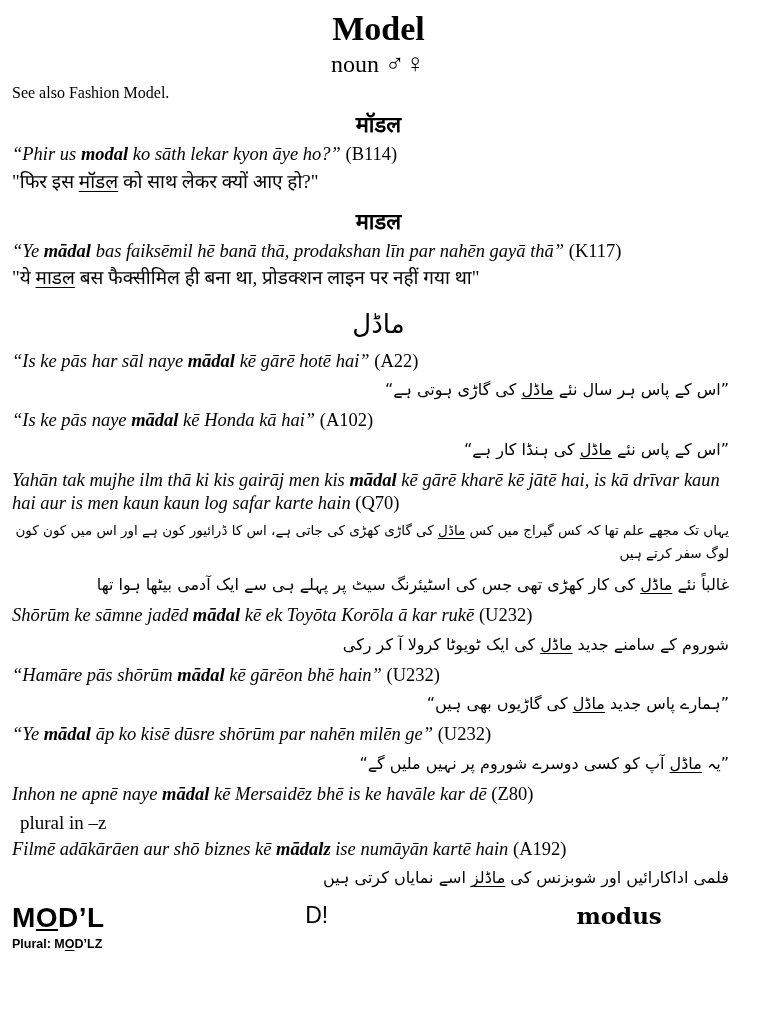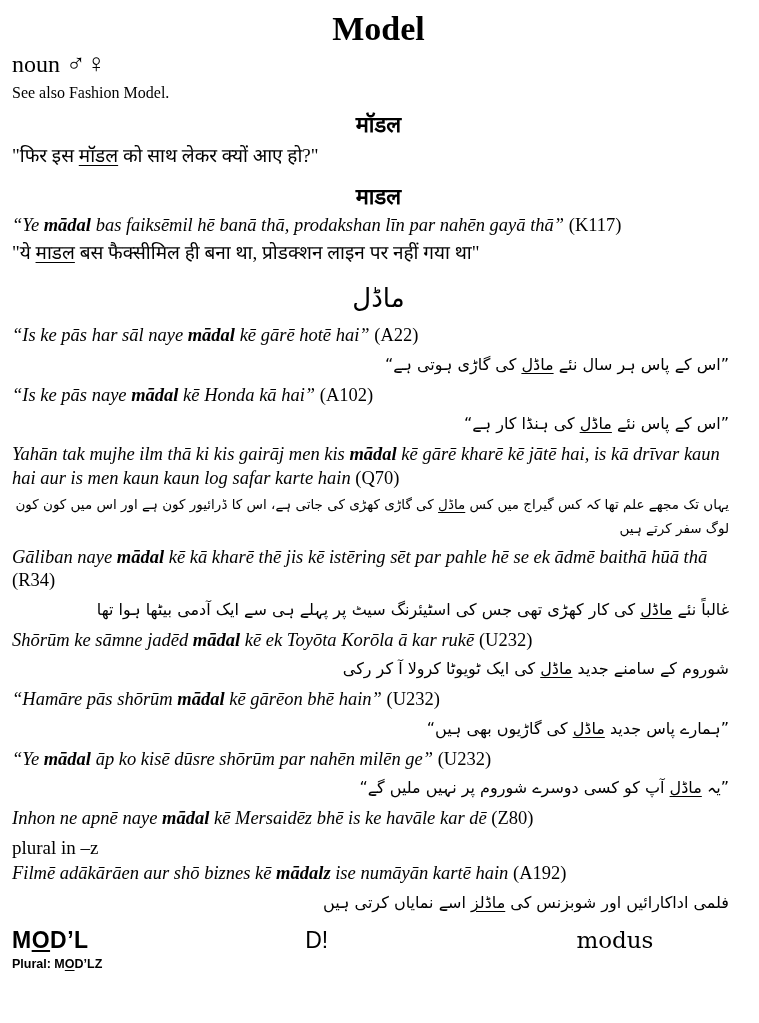--- a/index.html
+++ b/index.html
@@ -1,77 +1,77 @@
 <!DOCTYPE html>
 <html><head>
 <meta charset="utf-8">
 <style>
   * { box-sizing: border-box; }
   html, body { margin:0; padding:0; background:#ffffff; }
   body { width:759px; height:1023px; overflow:hidden; color:#000; }
   .page { padding:6px 14px 4px 12px; font-family:"Liberation Serif", serif; }
 
   .title { text-align:center; font-size:34px; font-weight:bold; margin:4px 0 0 0; line-height:1.1; }
-  .pos-line { font-size:24px; line-height:1.15; margin:2px 0 0 0;font-family:Liberation Serif, serif; }
+  .pos-line { text-align:center; font-size:24px; line-height:1.15; margin:2px 0 0 0;font-family:Liberation Serif, serif; }
   .gender { font-size:26px; letter-spacing:1px; }
   .see-also { font-size:16px; margin:4px 0 0 0; line-height:1.2; }
 
   .hw-hi { text-align:center; font-weight:bold; font-size:22px; margin:9px 0 3px 0; line-height:1.3; }
   .hw-hi-2 { margin-top:14px; }
   .hw-ur { text-align:center; font-size:26px; margin:14px 0 6px 0; line-height:1.5; font-family:"DejaVu Sans", sans-serif; }
 
   .lat { font-size:18.5px; font-style:italic; line-height:1.27; margin:2px 0; }
   .lat .b { font-weight:bold; }
   .lat .ref { font-style:normal; }
 
   .hin { font-size:19px; line-height:1.35; margin:1px 0 7px 0; }
 
   .urd { direction:rtl; text-align:right; font-size:16px; line-height:1.75; margin:3px 16px 5px 0;
          font-family:"DejaVu Sans", sans-serif; }
   .urd-long { font-size:13.5px; }
 
   .u { text-decoration:underline; text-underline-offset:3px; }
-  .note { font-size:19px; margin:5px 0 0 0; line-height:1.3; }
+  .note { font-size:19px; margin:5px 0 0 8px; line-height:1.3; }
 
   .footer { display:flex; align-items:flex-start; margin-top:10px; }
   .f-left { width:40%; }
   .f-center { width:37%; font-family:"Liberation Sans", sans-serif; font-size:23px; }
-  .f-right { width:23%; font-family:"DejaVu Serif", serif; font-weight:normal; font-size:23px; }
-  .modl { font-family:"Liberation Sans", sans-serif; font-size:23px; font-weight:bold; letter-spacing:0.5px; }
+  .f-right { width:23%; font-family:"DejaVu Serif", serif; font-weight:bold; font-size:23px; }
+  .modl { font-family:"Liberation Sans", sans-serif; font-size:28px; font-weight:bold; letter-spacing:0.5px; }
   .plural { font-family:"Liberation Sans", sans-serif; font-size:12.5px; font-weight:bold; margin-top:3px; }
   .modl .u, .plural .u { text-underline-offset:2px; }
 </style>
 </head>
 <body>
 
 <div class="page">
 
   <h1 class="title">Model</h1>
 
   <div class="pos-line">
     <span>noun</span>
     <span class="gender">♂♀</span>
   </div>
 
   <div class="see-also">See also Fashion Model.</div>
 
   <div id="entry-body">
       <div class="hw-hi"><span>मॉडल</span></div>
+      <div class="lat"><span>“Phir us </span><span class="b">modal</span><span> ko sāth lekar kyon āye ho?” </span><span class="ref">(B114)</span></div>
       <div class="hin"><span>"फिर इस </span><span class="u">मॉडल</span><span> को साथ लेकर क्यों आए हो?"</span></div>
       <div class="hw-hi hw-hi-2"><span>माडल</span></div>
       <div class="lat"><span>“Ye </span><span class="b">mādal</span><span> bas faiksēmil hē banā thā, prodakshan līn par nahēn gayā thā” </span><span class="ref">(K117)</span></div>
       <div class="hin"><span>"ये </span><span class="u">माडल</span><span> बस फैक्सीमिल ही बना था, प्रोडक्शन लाइन पर नहीं गया था"</span></div>
       <div class="hw-ur" dir="rtl"><span>ماڈل</span></div>
       <div class="lat"><span>“Is ke pās har sāl naye </span><span class="b">mādal</span><span> kē gārē hotē hai” </span><span class="ref">(A22)</span></div>
       <div class="urd" dir="rtl"><span>”اس کے پاس ہر سال نئے </span><span class="u">ماڈل</span><span> کی گاڑی ہوتی ہے“</span></div>
       <div class="lat"><span>“Is ke pās naye </span><span class="b">mādal</span><span> kē Honda kā hai” </span><span class="ref">(A102)</span></div>
       <div class="urd" dir="rtl"><span>”اس کے پاس نئے </span><span class="u">ماڈل</span><span> کی ہنڈا کار ہے“</span></div>
       <div class="lat"><span>Yahān tak mujhe ilm thā ki kis gairāj men kis </span><span class="b">mādal</span><span> kē gārē kharē kē jātē hai, is kā drīvar kaun hai aur is men kaun kaun log safar karte hain </span><span class="ref">(Q70)</span></div>
       <div class="urd urd-long" dir="rtl"><span>یہاں تک مجھے علم تھا کہ کس گیراج میں کس </span><span class="u">ماڈل</span><span> کی گاڑی کھڑی کی جاتی ہے، اس کا ڈرائیور کون ہے اور اس میں کون کون لوگ سفر کرتے ہیں</span></div>
-      <div class="lat"><span>Gāliban naye </span><span class="b">mādal</span><span> kē kā kharē thē jis kē istēring sēt par pahle hē se ek ādmē baithā hūā thā </span><span class="ref">(R34)</span></div>
       <div class="urd" dir="rtl"><span>غالباً نئے </span><span class="u">ماڈل</span><span> کی کار کھڑی تھی جس کی اسٹیئرنگ سیٹ پر پہلے ہی سے ایک آدمی بیٹھا ہوا تھا</span></div>
       <div class="lat"><span>Shōrūm ke sāmne jadēd </span><span class="b">mādal</span><span> kē ek Toyōta Korōla ā kar rukē </span><span class="ref">(U232)</span></div>
       <div class="urd" dir="rtl"><span>شوروم کے سامنے جدید </span><span class="u">ماڈل</span><span> کی ایک ٹویوٹا کرولا آ کر رکی</span></div>
       <div class="lat"><span>“Hamāre pās shōrūm </span><span class="b">mādal</span><span> kē gārēon bhē hain” </span><span class="ref">(U232)</span></div>
       <div class="urd" dir="rtl"><span>”ہمارے پاس جدید </span><span class="u">ماڈل</span><span> کی گاڑیوں بھی ہیں“</span></div>
       <div class="lat"><span>“Ye </span><span class="b">mādal</span><span> āp ko kisē dūsre shōrūm par nahēn milēn ge” </span><span class="ref">(U232)</span></div>
       <div class="urd" dir="rtl"><span>”یہ </span><span class="u">ماڈل</span><span> آپ کو کسی دوسرے شوروم پر نہیں ملیں گے“</span></div>
       <div class="lat"><span>Inhon ne apnē naye </span><span class="b">mādal</span><span> kē Mersaidēz bhē is ke havāle kar dē </span><span class="ref">(Z80)</span></div>
       <div class="note"><span>plural in –z</span></div>
       <div class="lat"><span>Filmē adākārāen aur shō biznes kē </span><span class="b">mādalz</span><span> ise numāyān kartē hain </span><span class="ref">(A192)</span></div>

